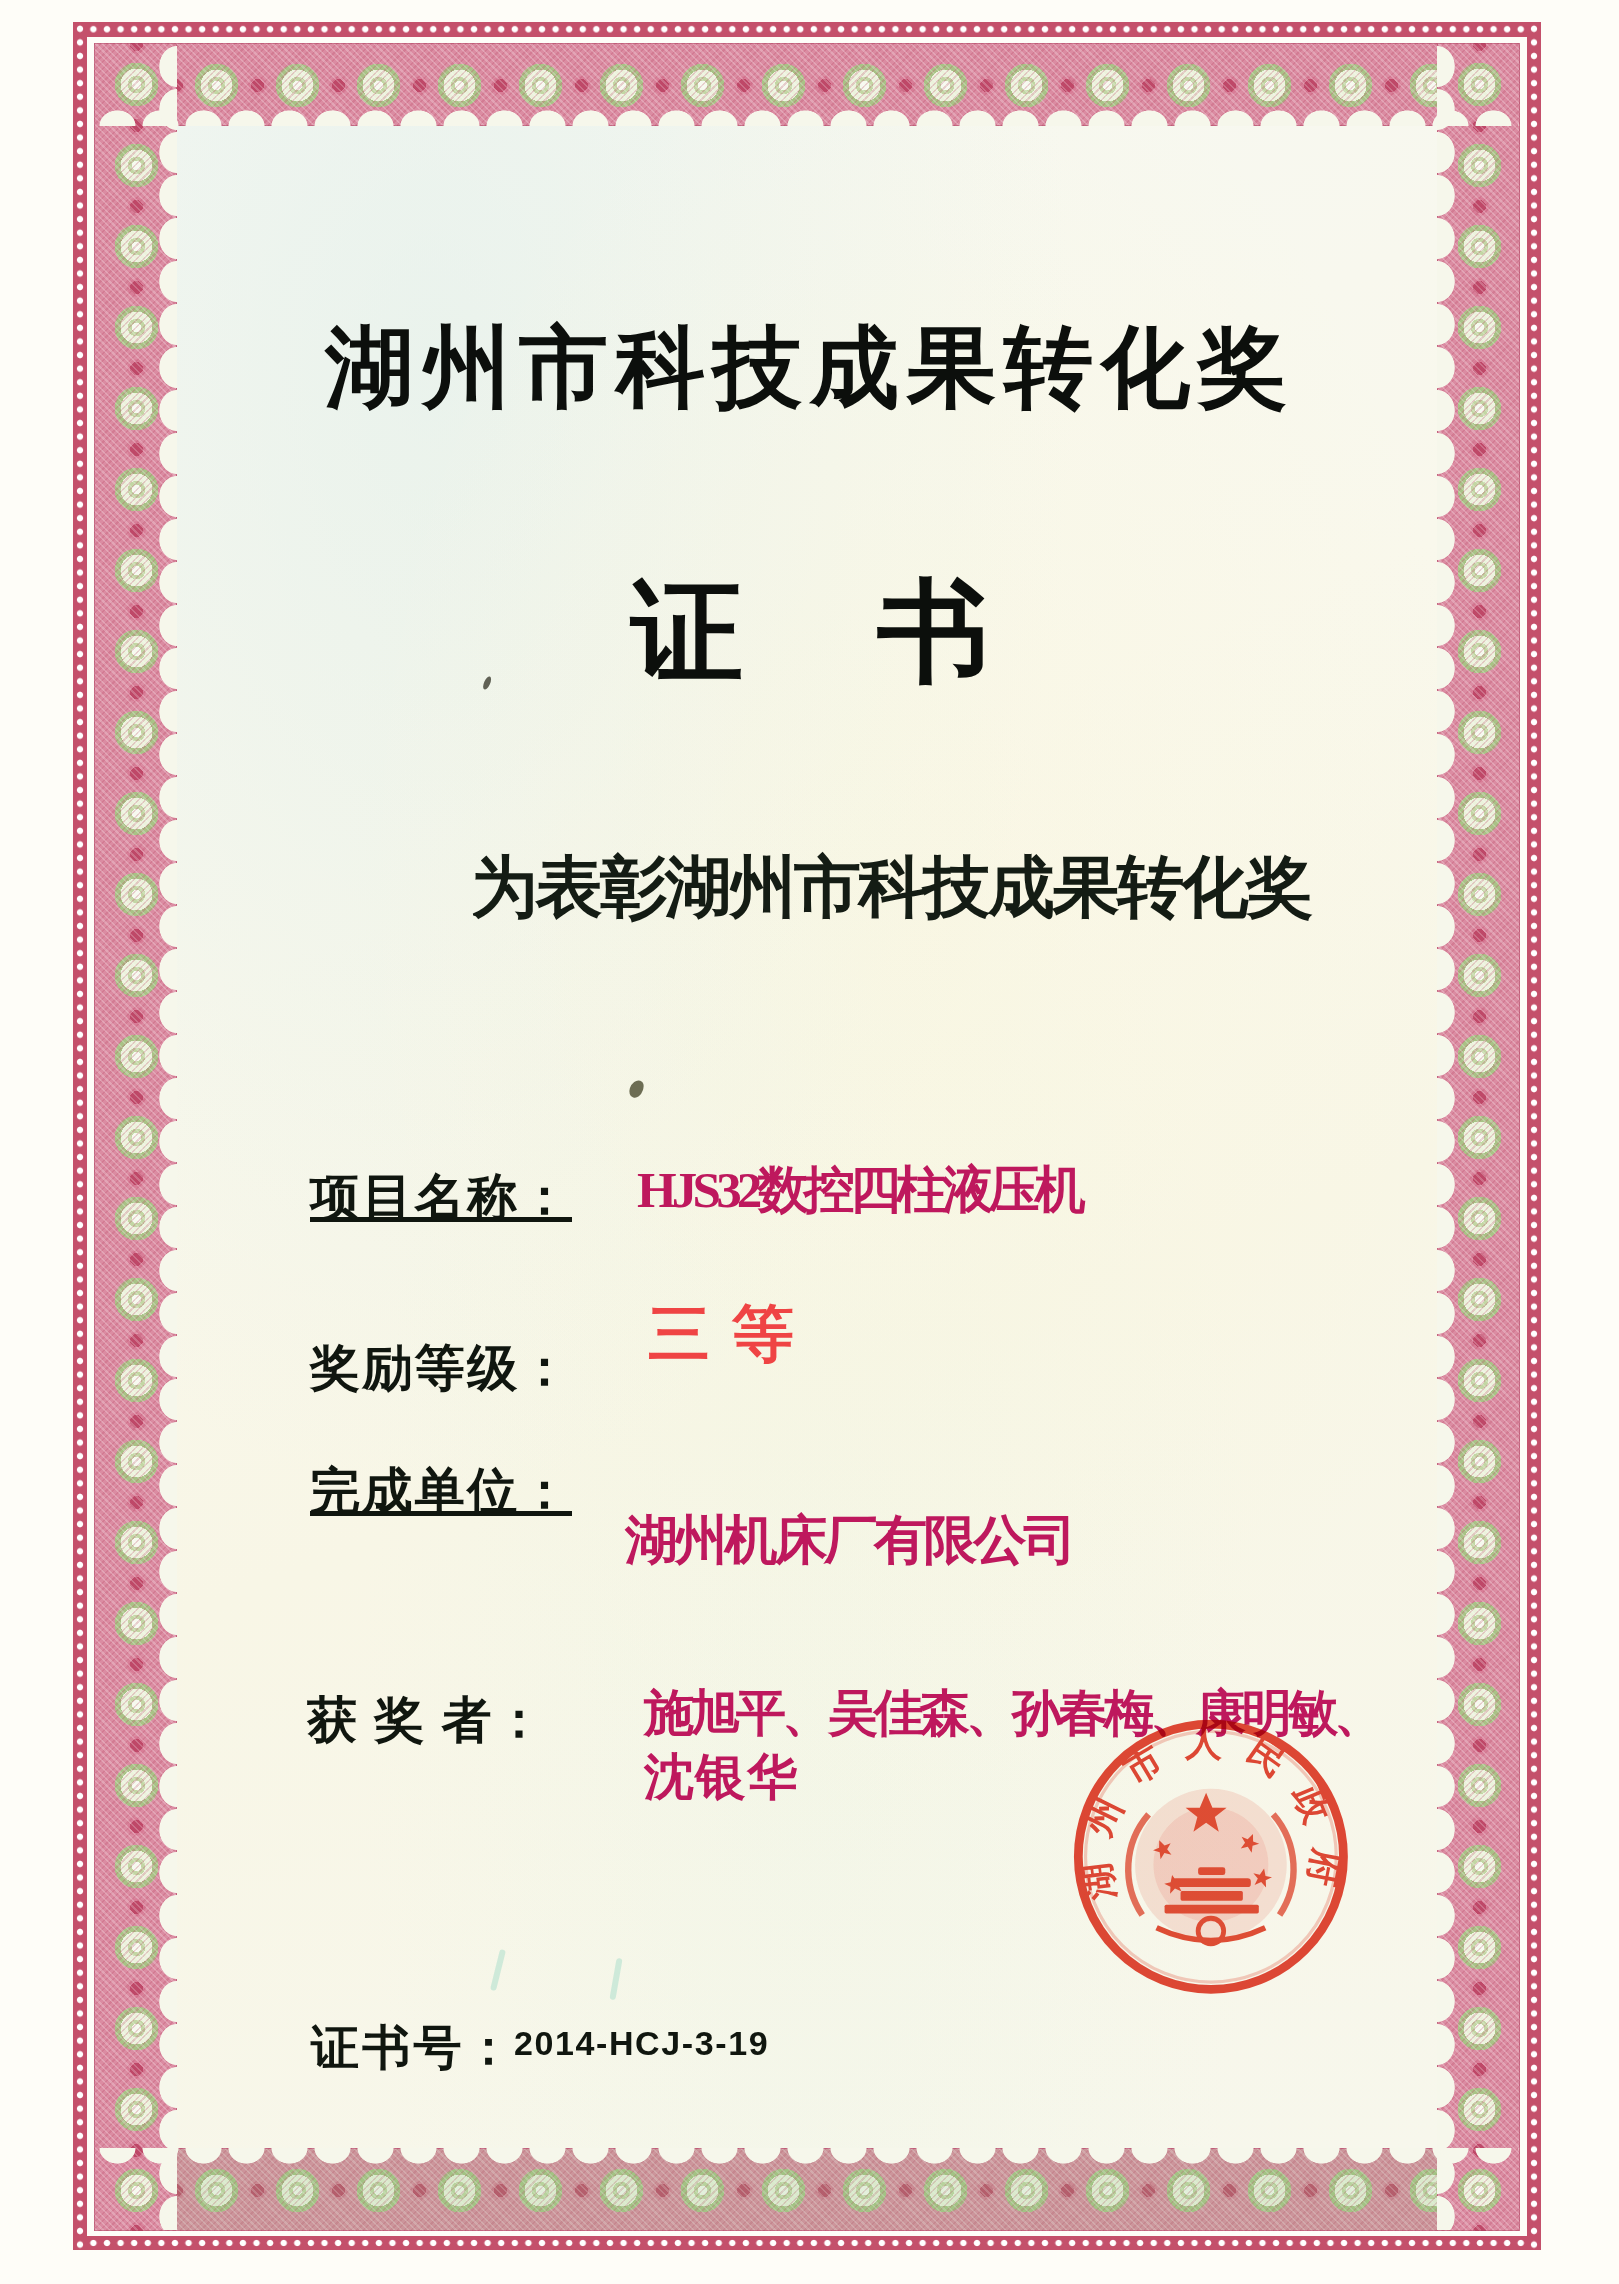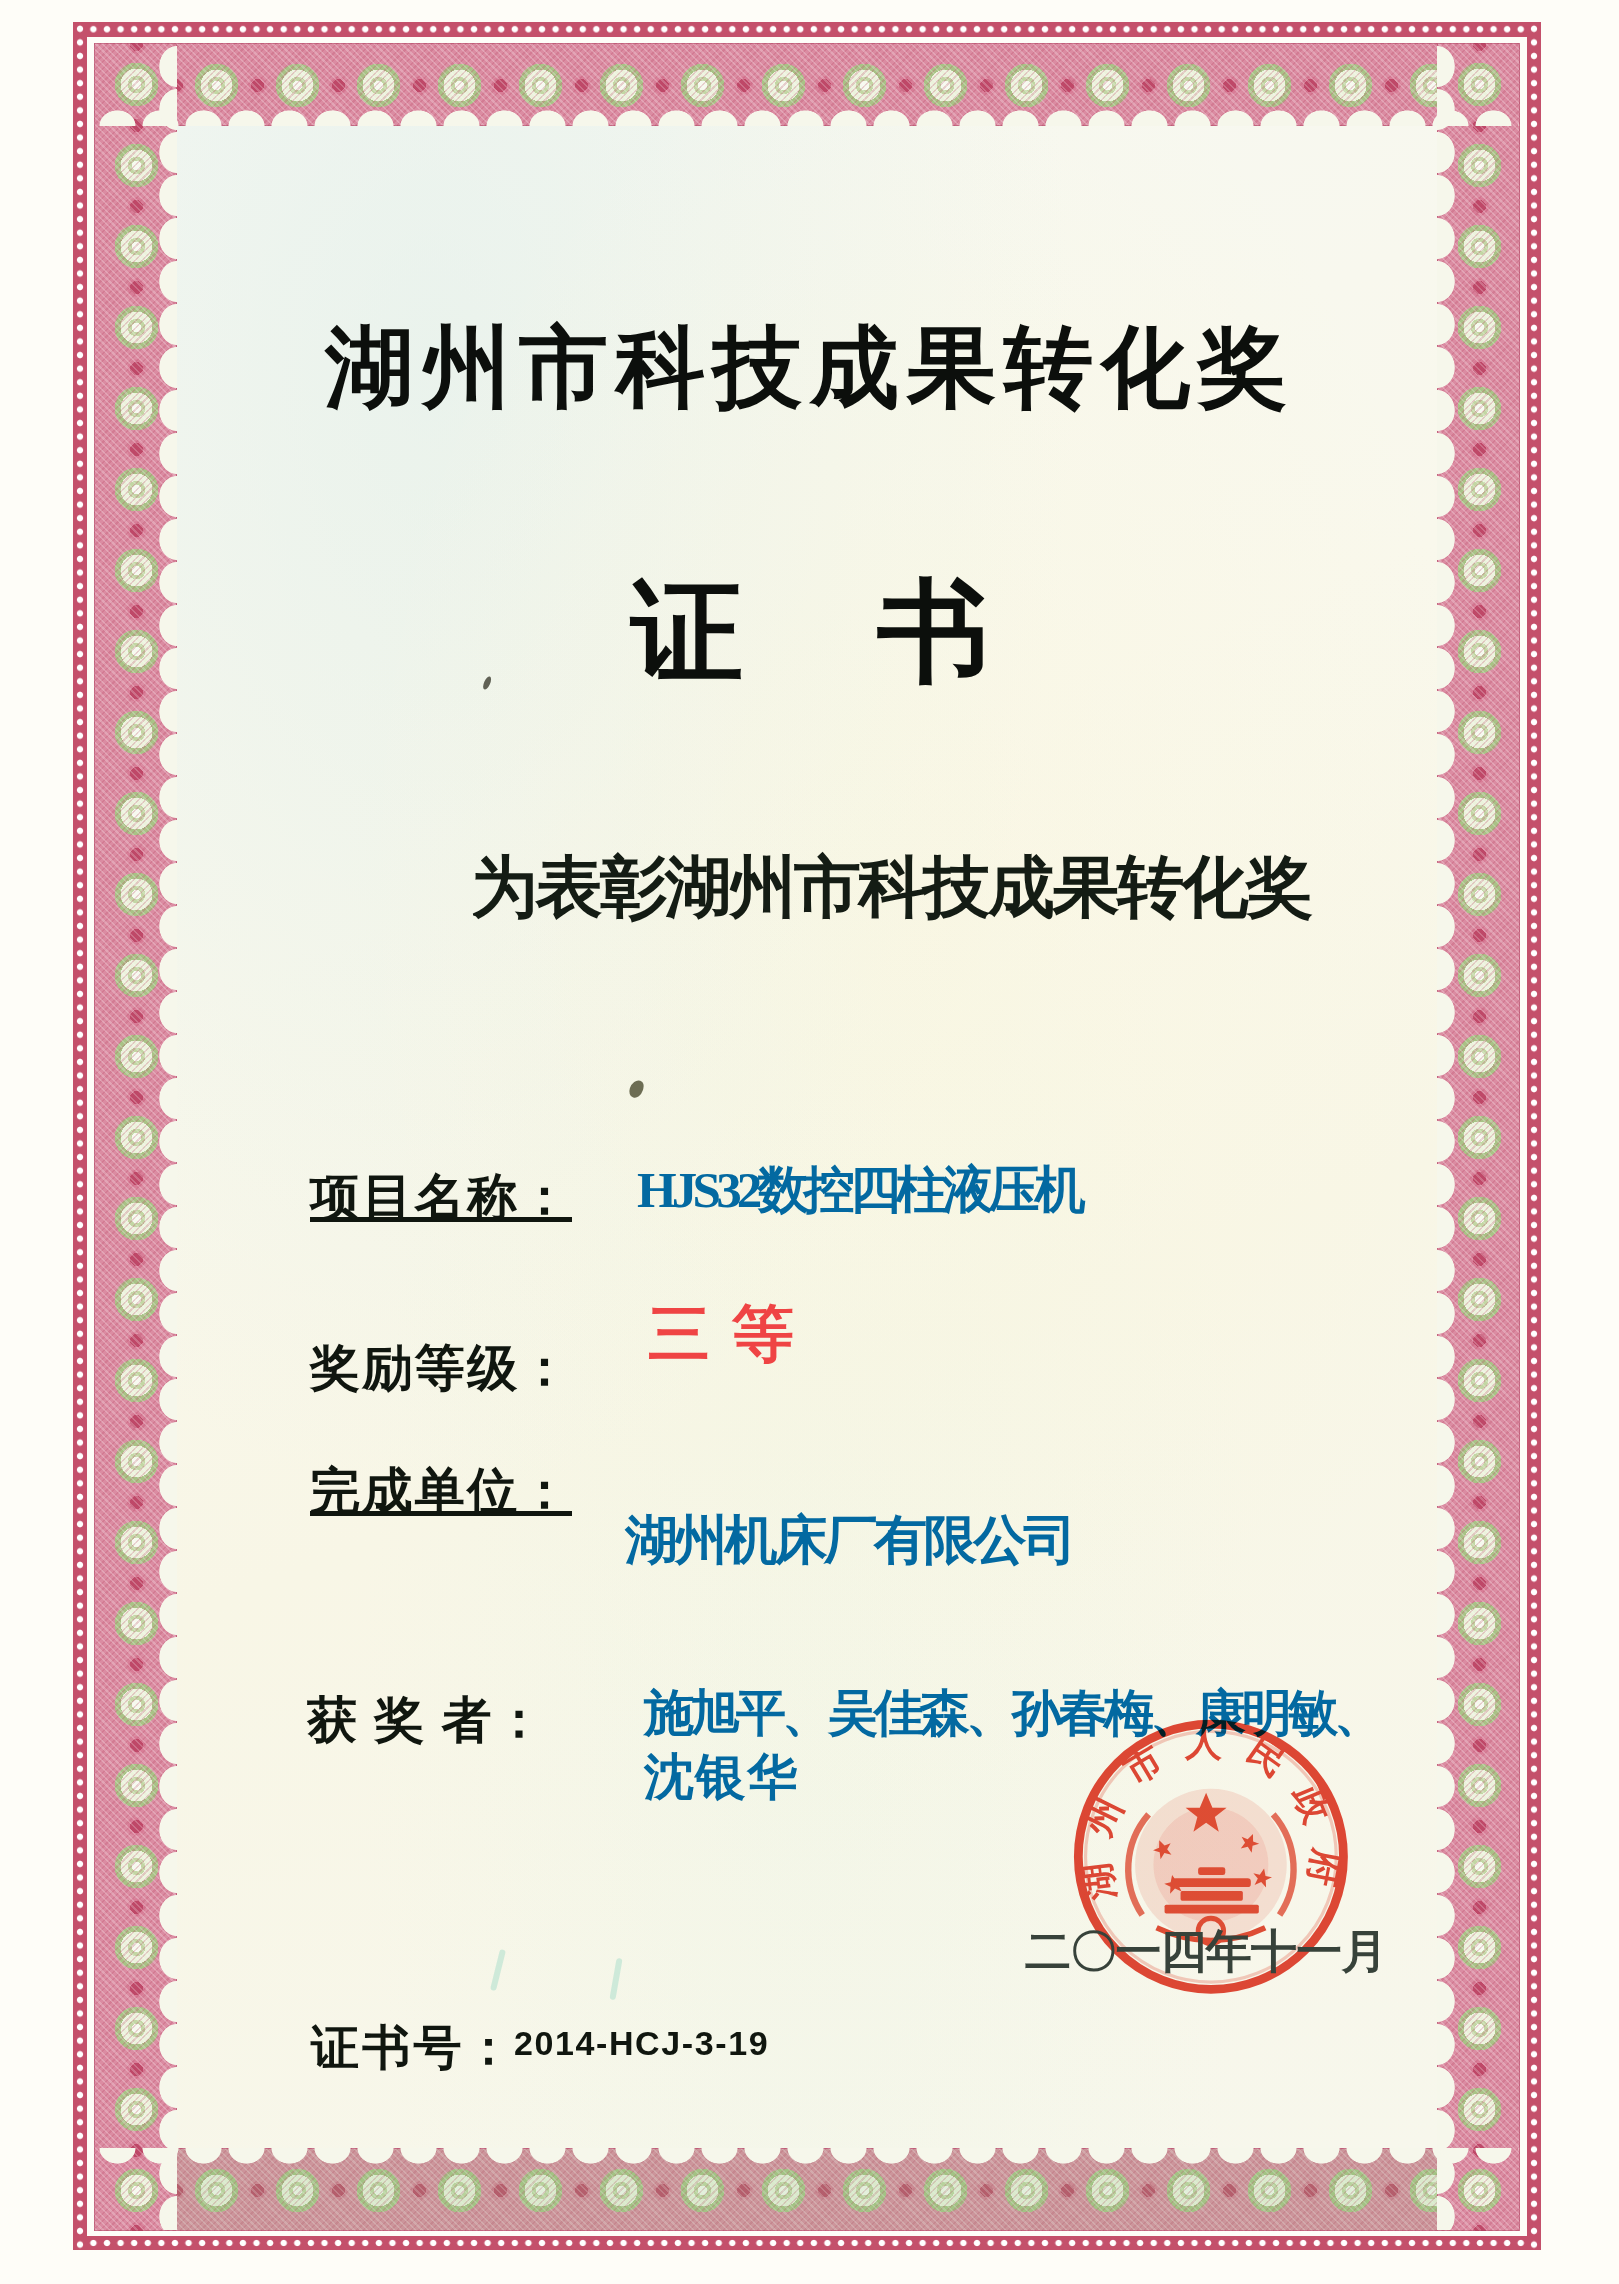--- a/index.html
+++ b/index.html
@@ -85,21 +85,21 @@
     position:absolute;left:335px;top:834px;width:1006px;
     font-size:67px;line-height:107px;letter-spacing:-2.4px;
     color:#141c14;font-weight:600;
   }
   .bodytext .indent{padding-left:136px;}
 
   .flabel{
     position:absolute;font-size:50px;font-weight:bold;letter-spacing:2.4px;color:#10160f;
   }
   .fvalue{
-    position:absolute;color:#0369a1;font-weight:600;
+    position:absolute;color:#be185d;font-weight:600;
   }
   .v-project{left:637px;top:1156px;font-size:51px;letter-spacing:-4.8px;}
   .v-grade{left:648px;top:1292px;font-size:62px;font-weight:bold;letter-spacing:3.2px;color:#ef4444;}
   .v-unit{left:625px;top:1505px;font-size:53px;letter-spacing:-3.2px;}
   .v-winners1{left:644px;top:1680px;font-size:50px;letter-spacing:-4px;}
   .v-winners2{left:644px;top:1744px;font-size:50px;letter-spacing:1.6px;}
 
   .date{
     position:absolute;left:1025px;top:1921px;font-size:46px;color:#37423a;font-weight:600;
     letter-spacing:-0.8px;z-index:6;
@@ -157,21 +157,20 @@
   <div class="flabel" style="left:310px;top:1335px;">奖励等级：</div>
   <div class="fvalue v-grade">三 等</div>
 
   <div class="flabel" style="left:310px;top:1458px;text-decoration:underline;">完成单位：</div>
   <div class="fvalue v-unit">湖州机床厂有限公司</div>
 
   <div class="flabel" style="left:307px;top:1687px;">获 奖 者：</div>
   <div class="fvalue v-winners1">施旭平、吴佳森、孙春梅、康明敏、</div>
   <div class="fvalue v-winners2">沈银华</div>
 
-  <div class="date">二〇一四年十一月</div>
 
   <div class="certno-label">证书号：</div>
   <div class="certno-value">2014-HCJ-3-19</div>
 
   <svg class="seal-svg" viewBox="0 0 2028 2860">
     <defs>
       <polygon id="star" points="0,-10 2.94,-3.09 9.51,-3.09 4.05,1.18 5.88,8.09 0,3.82 -5.88,8.09 -4.05,1.18 -9.51,-3.09 -2.94,-3.09"></polygon>
       <path id="sealArc" d="M 1401 2379 A 127 127 0 1 1 1631 2379" fill="none"></path>
     </defs>
     <g opacity="0.92">

